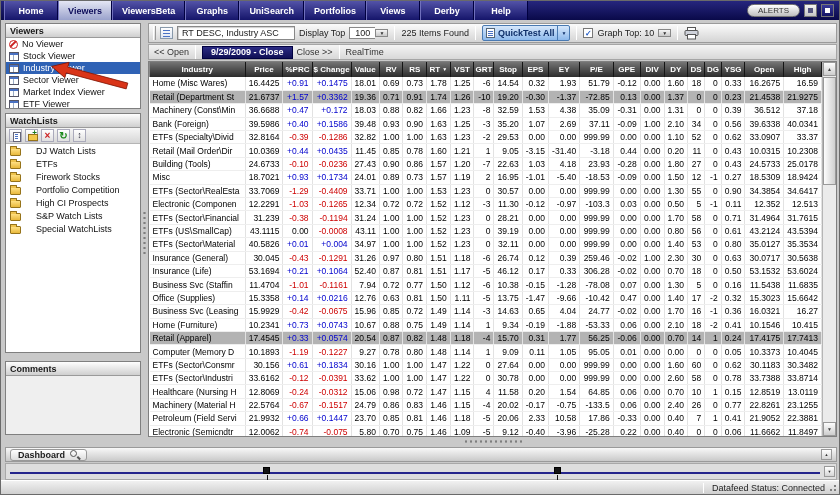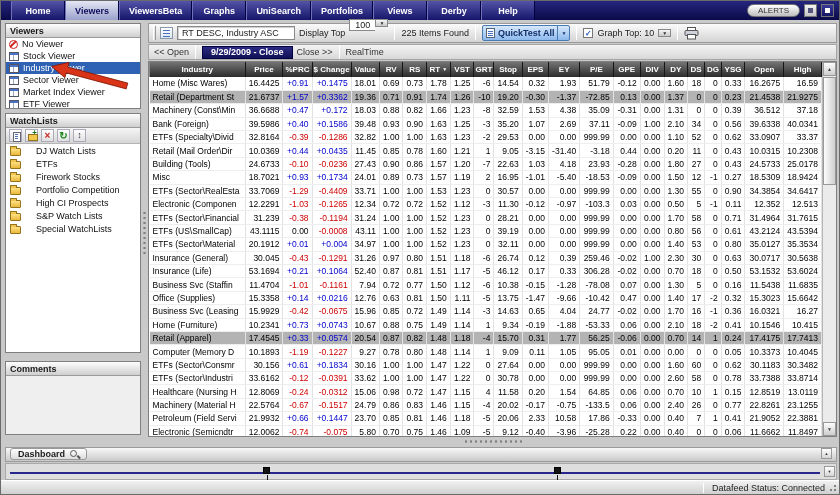--- a/index.html
+++ b/index.html
@@ -1,20 +1,20 @@
 <!DOCTYPE html>
 <html><head>
 <meta charset="utf-8">
 <style>
 *{box-sizing:border-box;margin:0;padding:0}
 html,body{width:840px;height:495px;overflow:hidden}
 body{font-family:"Liberation Sans",sans-serif;background:#9a9a9a}
 .app{position:relative;width:840px;height:495px;display:flex;flex-direction:column;background:#c9c9c9;border:1px solid #6a6a6a}
 
-.nav{height:19px;background:linear-gradient(#26267e,#090949);display:flex;align-items:stretch;padding-left:10px;flex:none}
+.nav{height:19px;background:linear-gradient(#26267e,#090949);display:flex;align-items:stretch;padding-left:3px;flex:none}
 .nav-tabs{display:flex}
 .nav-tab{min-width:54px;padding:0 9px;display:flex;align-items:center;justify-content:center;font-size:9px;font-weight:bold;color:#fff;background:linear-gradient(#5353a8,#15156a);border-left:1px solid #7070bc;border-right:1px solid #000040;cursor:pointer}
 .nav-tab.active{background:linear-gradient(#e4e6f4,#9aa2cc);color:#0c0c5a}
 .nav-right{margin-left:auto;display:flex;align-items:center;gap:4px;padding-right:5px}
 .alerts-btn{height:13px;display:flex;align-items:center;background:linear-gradient(#ffffff,#bfbfbf);border:1px solid #777;border-radius:7px;font-size:8px;font-weight:normal;color:#333;padding:0 10px;cursor:pointer}
 .mini-nav-btn{width:13px;height:13px;border:1px solid #777;background:linear-gradient(#f4f4f4,#c4c4c4);display:flex;align-items:center;justify-content:center}
 .mini-nav-btn.dark{background:linear-gradient(#3a3a9a,#141464)}
 .mini-nav-btn .sq{width:5px;height:5px;background:#55557f}
 .mini-nav-btn.dark .sq{background:#fff}
 
@@ -50,21 +50,21 @@
 .vsplit .dots{width:3px;height:46px;background-image:radial-gradient(circle at 1.5px 2px,#7e7e7e 1px,transparent 1.3px);background-size:3px 5px}
 
 .main{flex:1;display:flex;flex-direction:column;min-width:0}
 .toolbar{height:20px;flex:none;background:linear-gradient(#fbfbfb,#d4d4d4);border:1px solid #9a9a9a;display:flex;align-items:center;gap:4px;padding:0 4px;font-size:9px;color:#222}
 .tgrip{width:3px;height:14px;border-left:1px solid #fff;border-right:1px solid #999;cursor:move}
 .mini-icon{width:13px;height:12px;border:1px solid #89a;background:linear-gradient(#fff,#dde4f0);position:relative;cursor:pointer}
 .mini-icon::after{content:"";position:absolute;left:2px;top:2px;right:2px;height:1px;background:#4a72c4;box-shadow:0 3px 0 #4a72c4,0 6px 0 #4a72c4}
 .inset-box{height:14px;background:#fff;border:1px solid #888;box-shadow:inset 1px 1px 1px #ccc;display:flex;align-items:center;padding:0 4px;white-space:nowrap}
 .sortbox{width:118px;overflow:hidden}
 .tlabel{white-space:nowrap}
-.combo{display:flex;align-items:flex-start;height:28px;cursor:pointer}
+.combo{display:flex;align-items:center;height:28px;cursor:pointer}
 .combo-val{background:#fff;border:1px solid #888;border-right:none;display:flex;align-items:center;padding:0 5px;min-width:26px}
 .combo-btn{width:13px;background:linear-gradient(#f6f6f6,#c9c9c9);border:1px solid #888;display:flex;align-items:center;justify-content:center;font-size:5px;color:#333;cursor:pointer}
 .tsep{width:1px;height:14px;background:#9a9a9a;border-right:1px solid #fff;margin:0 2px}
 .qt-btn{display:flex;align-items:center;height:16px;background:linear-gradient(#d7e8fb,#8db9ec);border:1px solid #4a7ab2;border-radius:2px;padding:0 3px;gap:3px;font-weight:bold;color:#10306a;cursor:pointer}
 .qt-icon{width:9px;height:10px;background:#fff;border:1px solid #567;position:relative}
 .qt-icon::after{content:"";position:absolute;left:1px;top:2px;right:1px;height:1px;background:#4a72c4;box-shadow:0 2px 0 #4a72c4,0 4px 0 #4a72c4}
 .qt-arrow{font-size:5px;border-left:1px solid #4a7ab2;padding-left:3px;align-self:stretch;display:flex;align-items:center}
 .checkbox{width:10px;height:10px;background:#fff;border:1px solid #777;display:flex;align-items:center;justify-content:center;font-size:8px;color:#1a56c4;font-weight:bold;cursor:pointer}
 .printer-btn{display:flex;align-items:center;cursor:pointer}
 
@@ -85,21 +85,21 @@
 .neg{color:#cd0000}
 
 .vscroll{width:14px;flex:none;background:#ebebeb;border-left:1px solid #b5b5b5;display:flex;flex-direction:column}
 .scroll-btn{height:14px;flex:none;background:linear-gradient(#fdfdfd,#cdcdcd);border:1px solid #999;display:flex;align-items:center;justify-content:center;font-size:5px;color:#444;cursor:pointer}
 .scroll-track{flex:1;position:relative}
 .scroll-thumb{position:absolute;top:1px;left:0;right:0;height:108px;background:linear-gradient(90deg,#fdfdfd,#cfcfcf);border:1px solid #999;cursor:grab}
 
 .hsplit{height:8px;flex:none;display:flex;align-items:center;justify-content:center;cursor:row-resize}
 .hsplit .dots{width:58px;height:3px;background-image:radial-gradient(circle at 2px 1.5px,#7e7e7e 1px,transparent 1.3px);background-size:5px 3px}
 
-.dashboard{height:15px;flex:none;margin:0 2px 0 4px;background:linear-gradient(#f8f8f8,#c9c9c9);border:1px solid #9a9a9a;display:flex;gap:5px;padding:0 4px}
+.dashboard{height:15px;flex:none;margin:0 2px 0 4px;background:linear-gradient(#f8f8f8,#c9c9c9);border:1px solid #9a9a9a;display:flex;align-items:center;gap:5px;padding:0 4px}
 .dash-group{height:12px;display:flex;align-items:center;gap:5px;border:1px solid #999;border-radius:3px;background:linear-gradient(#fff,#ddd);padding:0 7px;font-size:9px;font-weight:bold;color:#222}
 .mag{position:relative;width:9px;height:9px;cursor:pointer}
 .mag::before{content:"";position:absolute;left:0;top:0;width:5px;height:5px;border:1.5px solid #555;border-radius:50%}
 .mag::after{content:"";position:absolute;left:6.5px;top:6.5px;width:3.5px;height:1.5px;background:#555;transform:rotate(45deg)}
 .tiny-btn{margin-left:auto;width:11px;height:11px;border:1px solid #999;background:linear-gradient(#fff,#d5d5d5);display:flex;align-items:center;justify-content:center;font-size:4px;color:#333;cursor:pointer}
 .timeline{height:17px;flex:none;margin:1px 2px 0 4px;background:#dedede;border:1px solid #a8a8a8;position:relative}
 .timeline-line{position:absolute;left:4px;right:16px;top:8px;height:2px;background:#26268c}
 .tl-handle{position:absolute;top:3px;width:7px;height:7px;background:#141414;border:1px solid #000;cursor:grab}
 .tl-handle::after{content:"";position:absolute;left:2.5px;top:7px;width:1px;height:5px;background:#141414}
 .tl-btn{position:absolute;right:1px;top:2px;width:11px;height:11px;border:1px solid #999;background:linear-gradient(#fff,#d5d5d5);display:flex;align-items:center;justify-content:center;font-size:4px;color:#333;cursor:pointer}
@@ -628,21 +628,21 @@
                   <td class="num">0.00</td>
                   <td class="num">0.80</td>
                   <td class="num">56</td>
                   <td class="num">0</td>
                   <td class="num">0.61</td>
                   <td class="num">43.2124</td>
                   <td class="num">43.5394</td>
                 </tr>
                 <tr>
                   <td class="ind">ETFs (Sector\Material</td>
-                  <td class="num">20.1912</td>
+                  <td class="num">40.5826</td>
                   <td class="num pos">+0.01</td>
                   <td class="num pos">+0.004</td>
                   <td class="num">34.97</td>
                   <td class="num">1.00</td>
                   <td class="num">1.00</td>
                   <td class="num">1.52</td>
                   <td class="num">1.23</td>
                   <td class="num">0</td>
                   <td class="num">32.11</td>
                   <td class="num">0.00</td>

